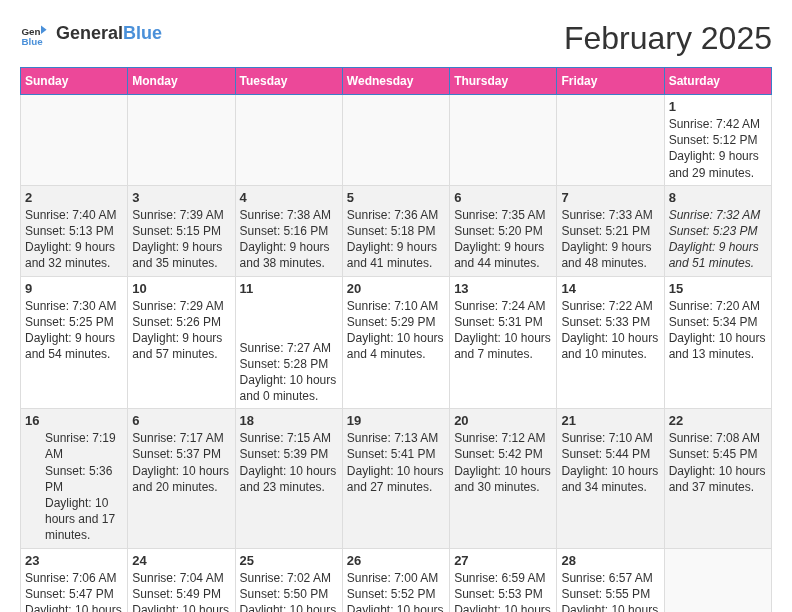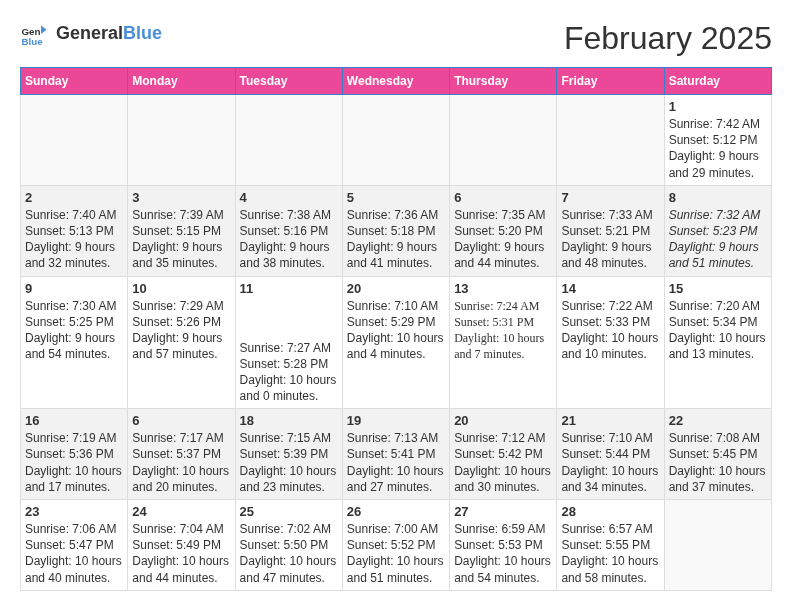--- a/index.html
+++ b/index.html
@@ -200,41 +200,41 @@
 Daylight: 10 hours and 0 minutes.</div>
         </td>
         <td>
           <div class="day-number">20</div>
           <div class="day-info" style="white-space: pre-line;">Sunrise: 7:10 AM
 Sunset: 5:29 PM
 Daylight: 10 hours and 4 minutes.</div>
         </td>
         <td>
           <div class="day-number">13</div>
-          <div class="day-info" style="white-space: pre-line; font-family: Liberation Serif, serif;">Sunrise: 7:24 AM
+          <div class="day-info" style="white-space: pre-line;">Sunrise: 7:24 AM
 Sunset: 5:31 PM
 Daylight: 10 hours and 7 minutes.</div>
         </td>
         <td>
           <div class="day-number">14</div>
           <div class="day-info" style="white-space: pre-line;">Sunrise: 7:22 AM
 Sunset: 5:33 PM
 Daylight: 10 hours and 10 minutes.</div>
         </td>
         <td>
           <div class="day-number">15</div>
           <div class="day-info" style="white-space: pre-line;">Sunrise: 7:20 AM
 Sunset: 5:34 PM
 Daylight: 10 hours and 13 minutes.</div>
         </td>
       </tr>
       <tr class="row-alt">
         <td>
           <div class="day-number">16</div>
-          <div class="day-info" style="white-space: pre-line;">Sunrise: 7:19 AM
+          <div class="day-info" style="white-space: pre-line; margin-left: 20px;">Sunrise: 7:19 AM
 Sunset: 5:36 PM
 Daylight: 10 hours and 17 minutes.</div>
         </td>
         <td>
           <div class="day-number">6</div>
           <div class="day-info" style="white-space: pre-line;">Sunrise: 7:17 AM
 Sunset: 5:37 PM
 Daylight: 10 hours and 20 minutes.</div>
         </td>
         <td>

